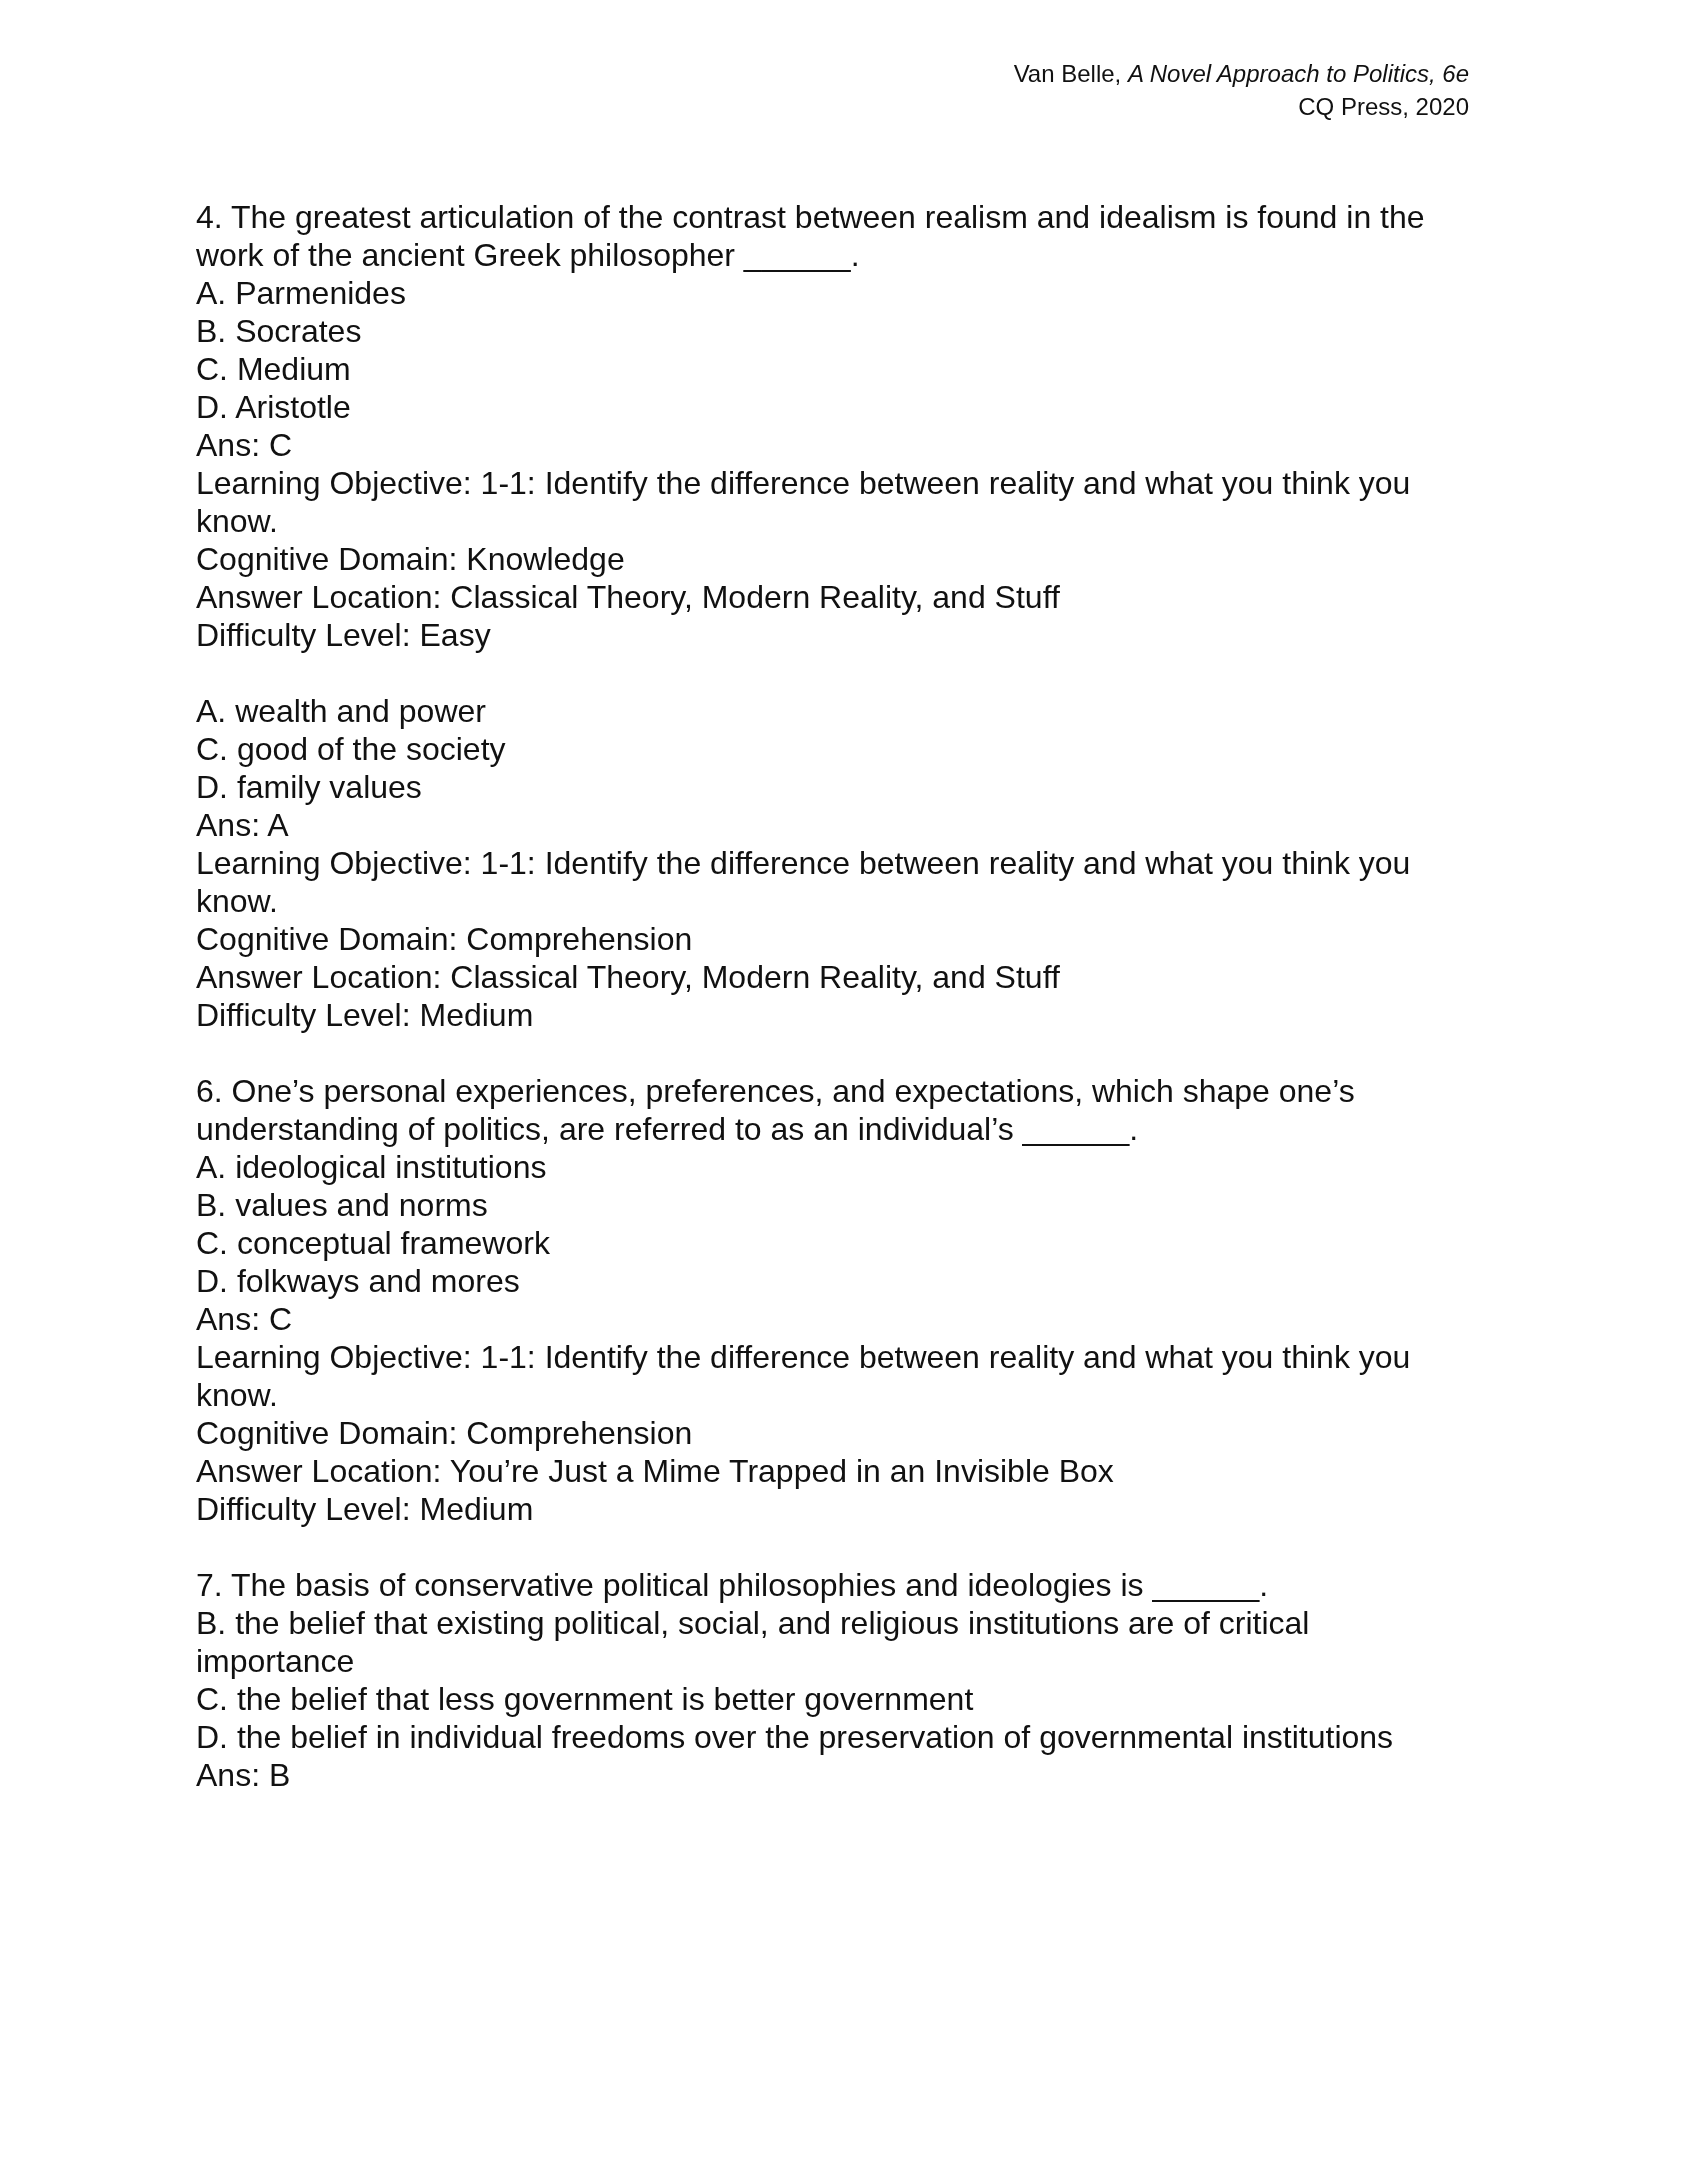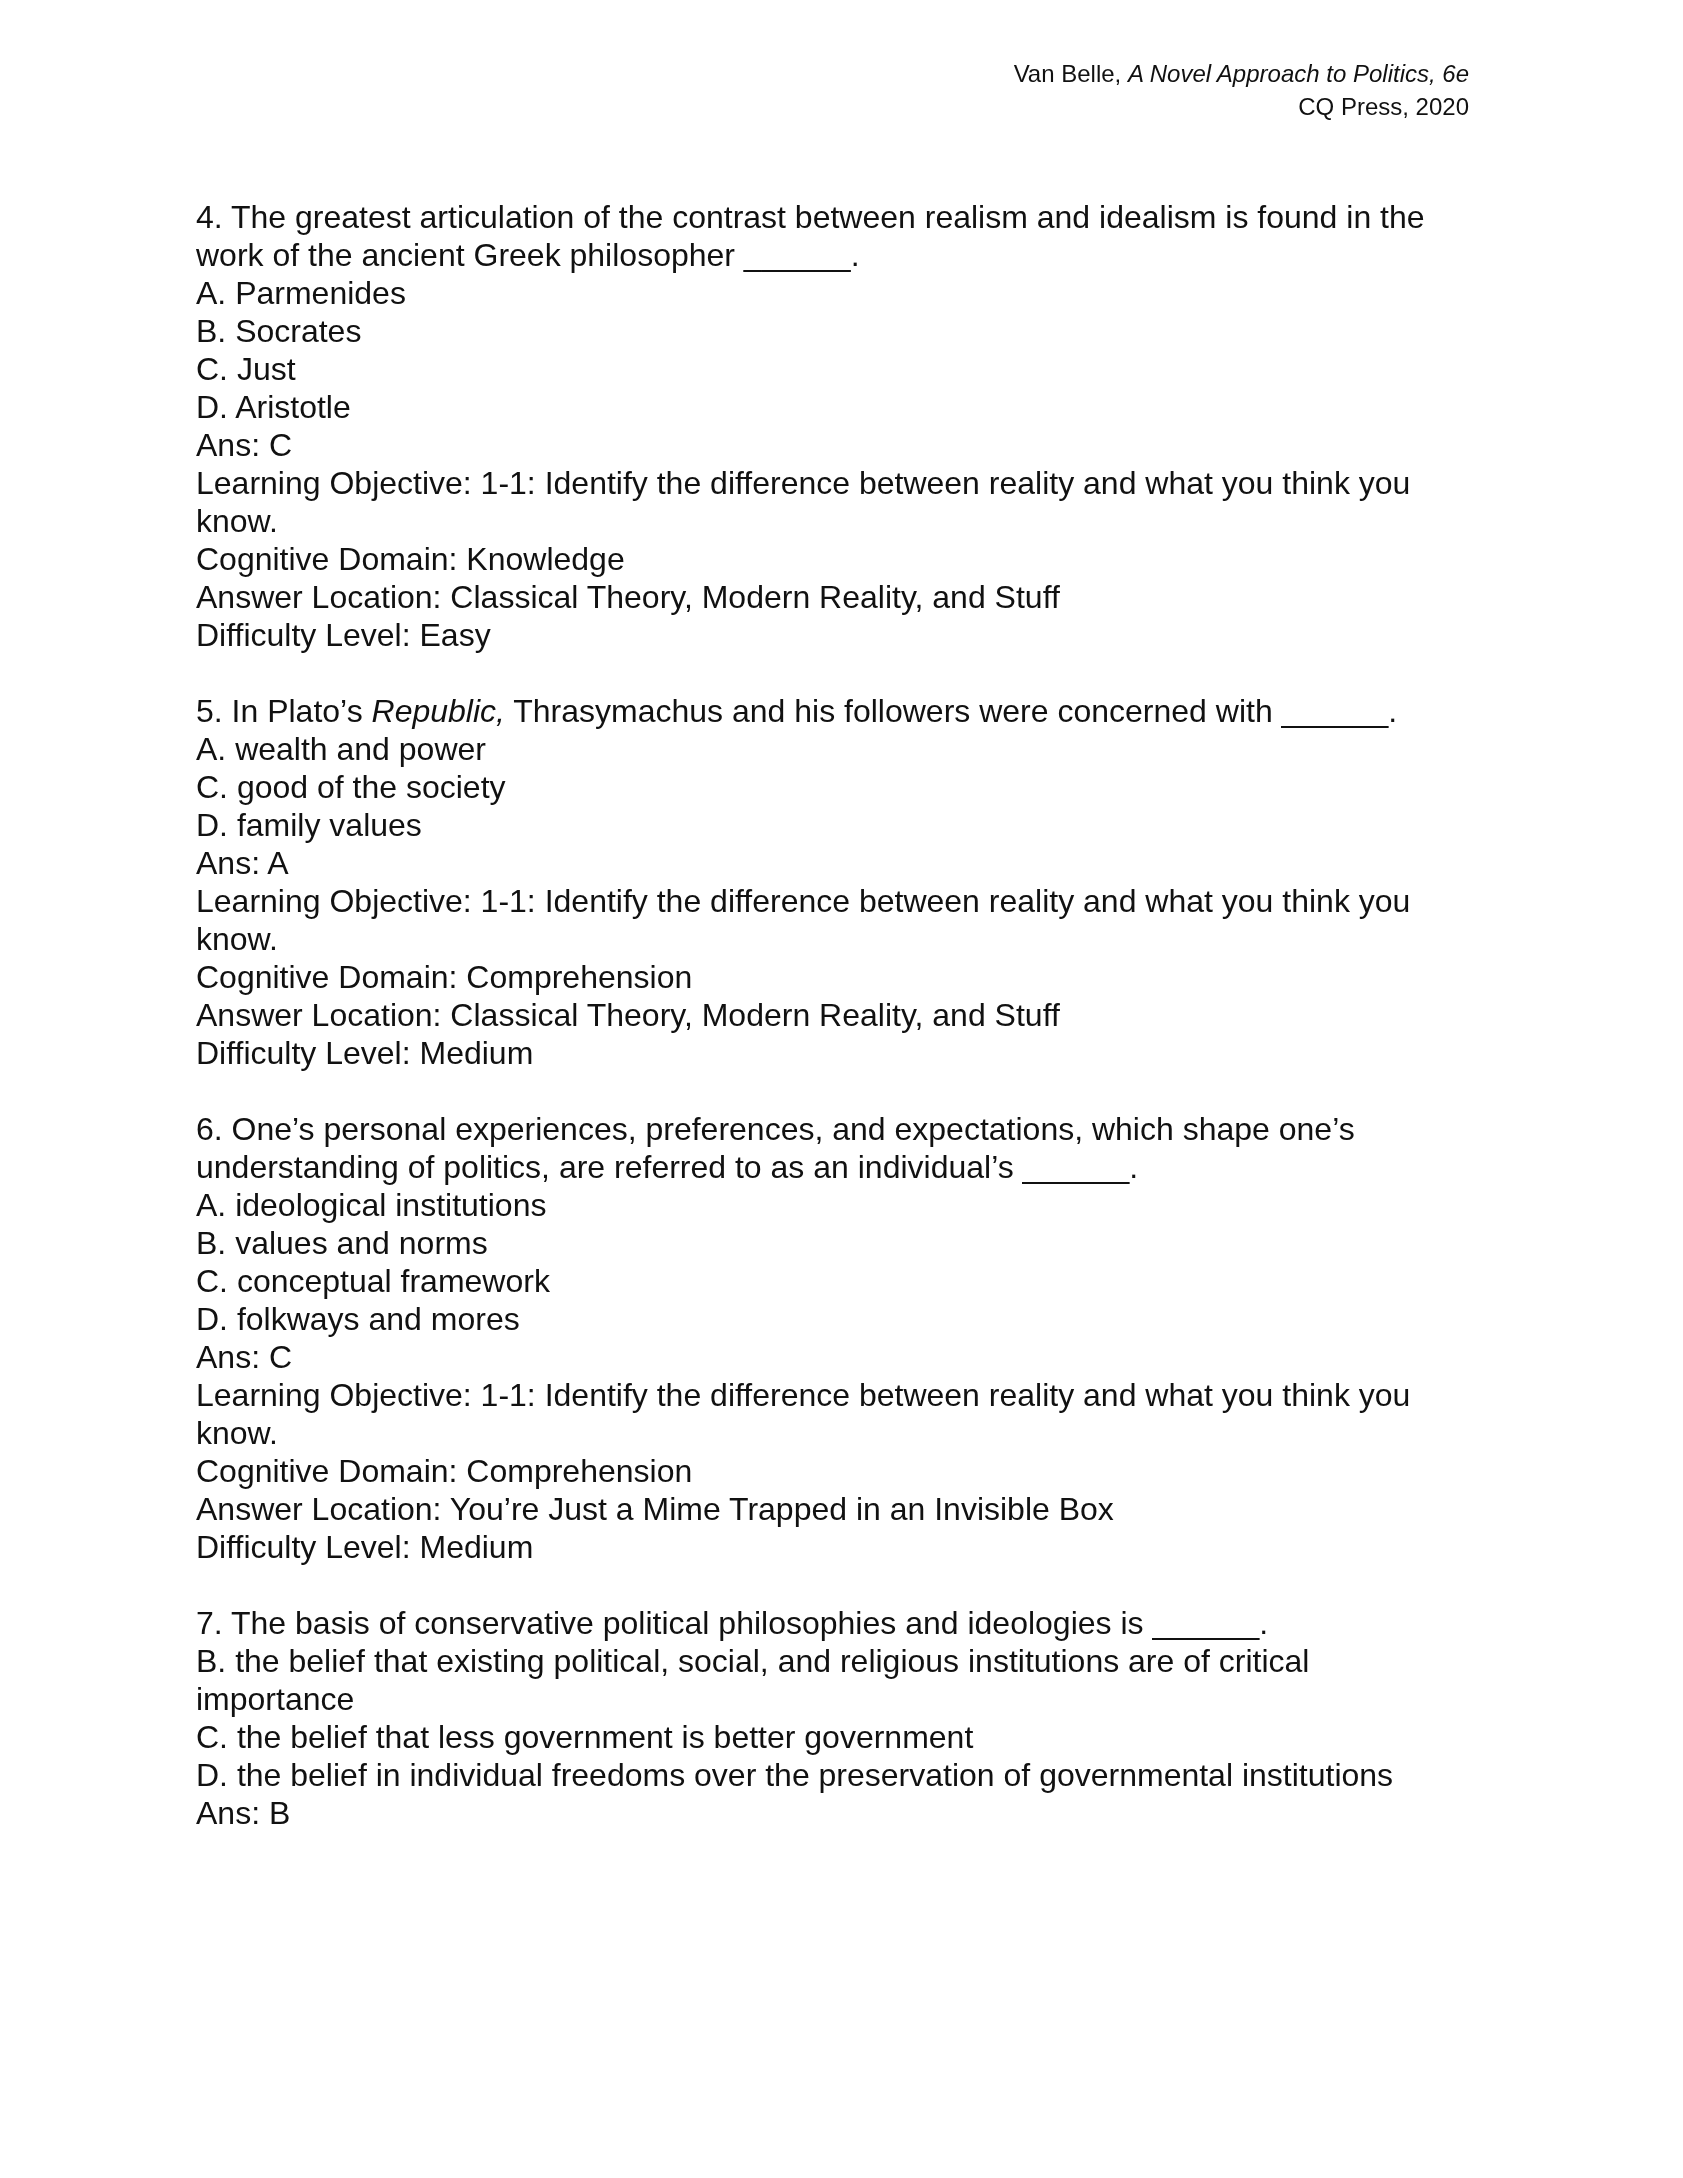--- a/index.html
+++ b/index.html
@@ -21,31 +21,30 @@
   <div><span>Van Belle, </span><em>A Novel Approach to Politics, 6e</em></div>
   <div>CQ Press, 2020</div>
 </div>
 
 <div class="content">
 
   <div class="question">
     <div class="line stem">4. The greatest articulation of the contrast between realism and idealism is found in the work of the ancient Greek philosopher ______.</div>
     <div class="line">A. Parmenides</div>
     <div class="line">B. Socrates</div>
-    <div class="line">C. Just</div>
+    <div class="line">C. Medium</div>
     <div class="line">D. Aristotle</div>
     <div class="line">Ans: C</div>
     <div class="line stem">Learning Objective: 1-1: Identify the difference between reality and what you think you know.</div>
     <div class="line">Cognitive Domain: Knowledge</div>
     <div class="line">Answer Location: Classical Theory, Modern Reality, and Stuff</div>
     <div class="line">Difficulty Level: Easy</div>
   </div>
 
   <div class="question">
-    <div class="line stem"><span>5. In Plato’s </span><em>Republic,</em><span> Thrasymachus and his followers were concerned with ______.</span></div>
     <div class="line">A. wealth and power</div>
     <div class="line">C. good of the society</div>
     <div class="line">D. family values</div>
     <div class="line">Ans: A</div>
     <div class="line stem">Learning Objective: 1-1: Identify the difference between reality and what you think you know.</div>
     <div class="line">Cognitive Domain: Comprehension</div>
     <div class="line">Answer Location: Classical Theory, Modern Reality, and Stuff</div>
     <div class="line">Difficulty Level: Medium</div>
   </div>
 

